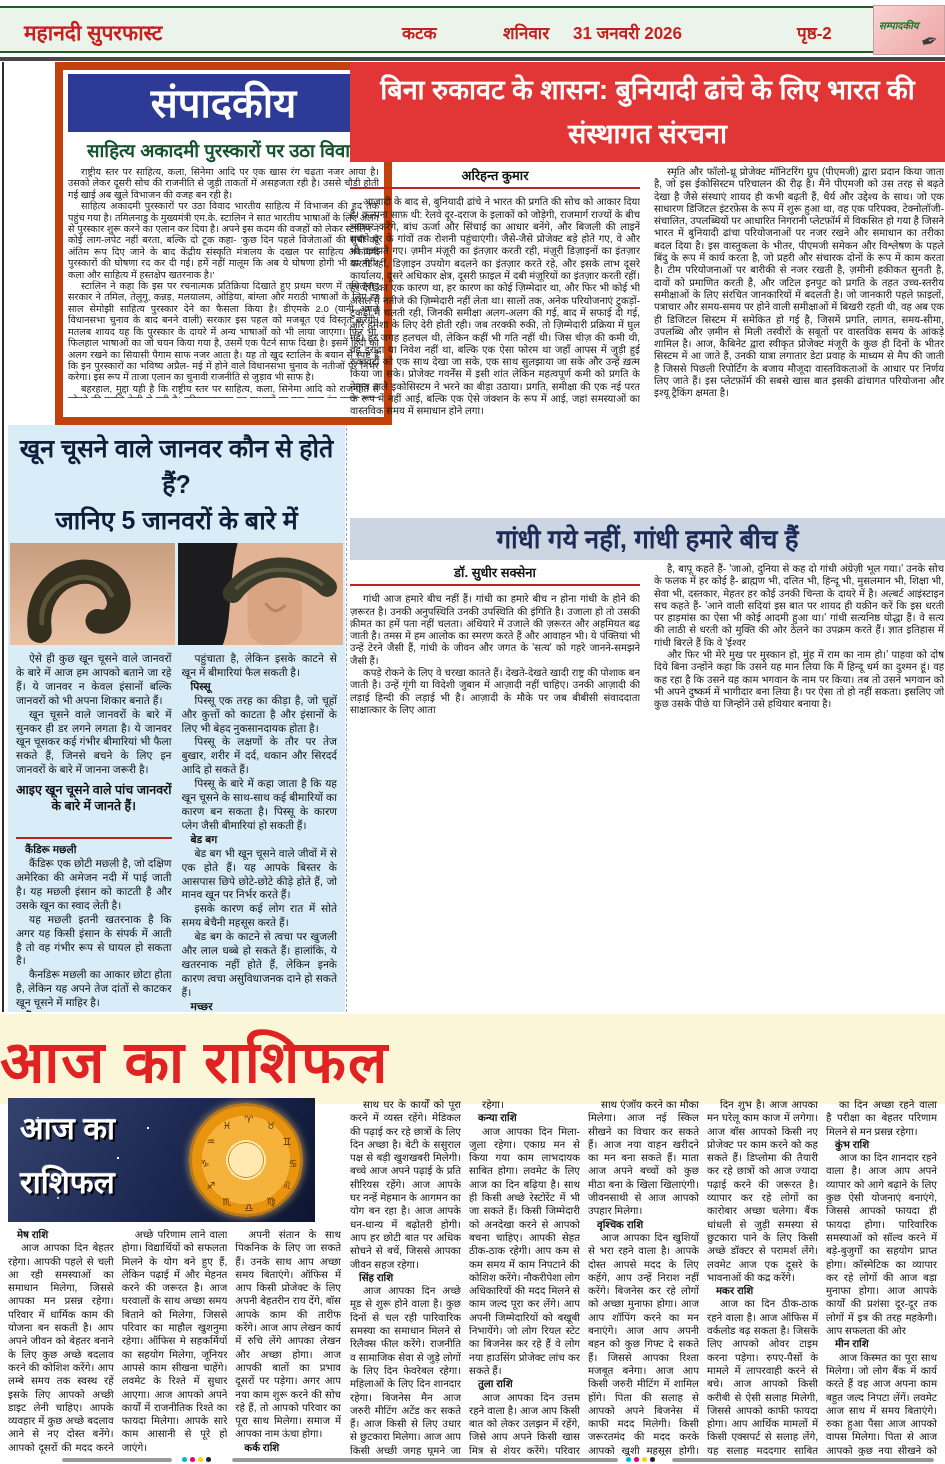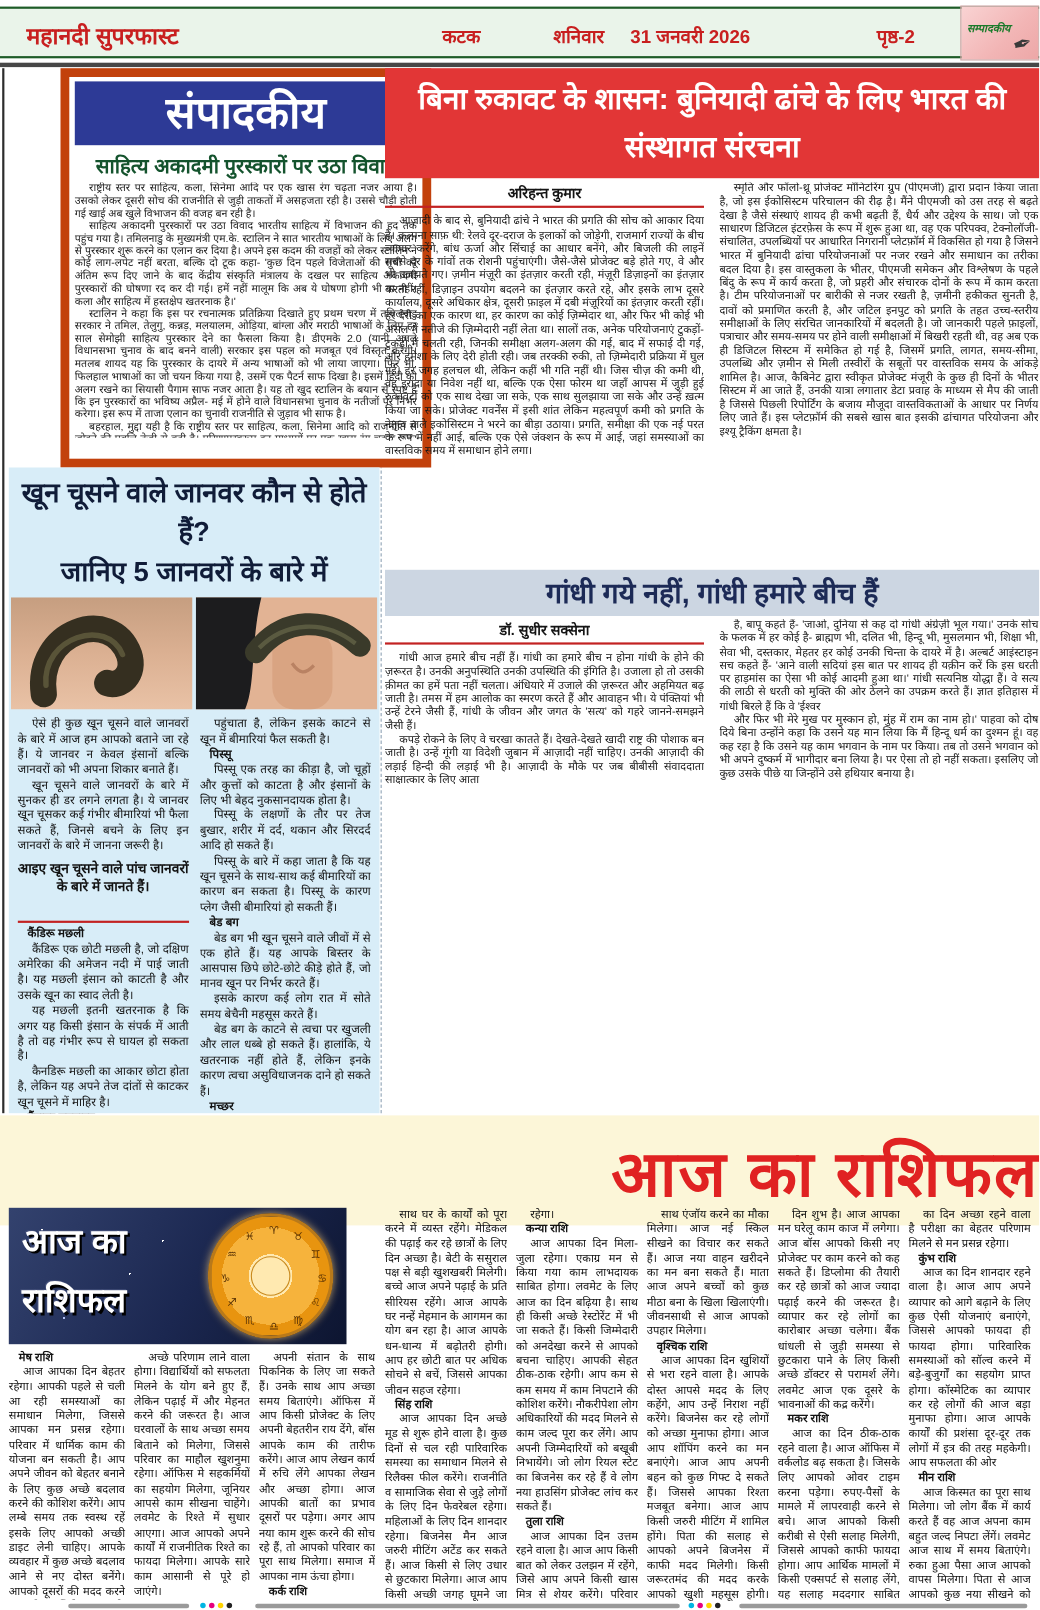--- a/index.html
+++ b/index.html
@@ -58,22 +58,22 @@
     font-weight:bold; text-align:center; display:flex; align-items:center; justify-content:center; padding:2px 14px; }
   .article-cols { display:flex; gap:14px; margin-top:4px; }
   .acol { width:290px; font-size:10px; line-height:12.3px; text-align:justify; color:#171717; overflow:hidden; }
   .infra .acol { height:348px; }
   .gandhi-banner { margin-top:4px; height:42px; background:#ccd6e2; color:#1c2a56; font-size:26px;
     font-weight:bold; text-align:center; line-height:42px; }
   .gandhi .acol { height:447px; }
   .gandhi .article-cols { margin-top:3px; }
 
   
-  .rashifal-band { position:absolute; left:0; top:1014px; width:945px; height:100px; background:#fcf6d8;
-    display:flex; align-items:center; justify-content:flex-end; }
+  .rashifal-band { position:absolute; left:0; top:1014px; width:945px; height:90px; background:#fcf6d8;
+    display:flex; align-items:center; justify-content:flex-start; }
   .rashifal-band span { color:#e02222; font-size:58px; font-weight:bold; letter-spacing:2px; }
 
   
   .horo { position:absolute; left:8px; top:1098px; width:929px; height:358px; display:flex; gap:9px; }
   .horo-left { width:333px; flex:0 0 333px; }
   .horo-img { position:relative; width:307px; height:124px; overflow:hidden;
     background:
       radial-gradient(2px 2px at 30px 20px,#fff 50%,transparent 51%),
       radial-gradient(1.5px 1.5px at 80px 80px,#cdd8ff 50%,transparent 51%),
       radial-gradient(1.5px 1.5px at 140px 30px,#fff 50%,transparent 51%),

